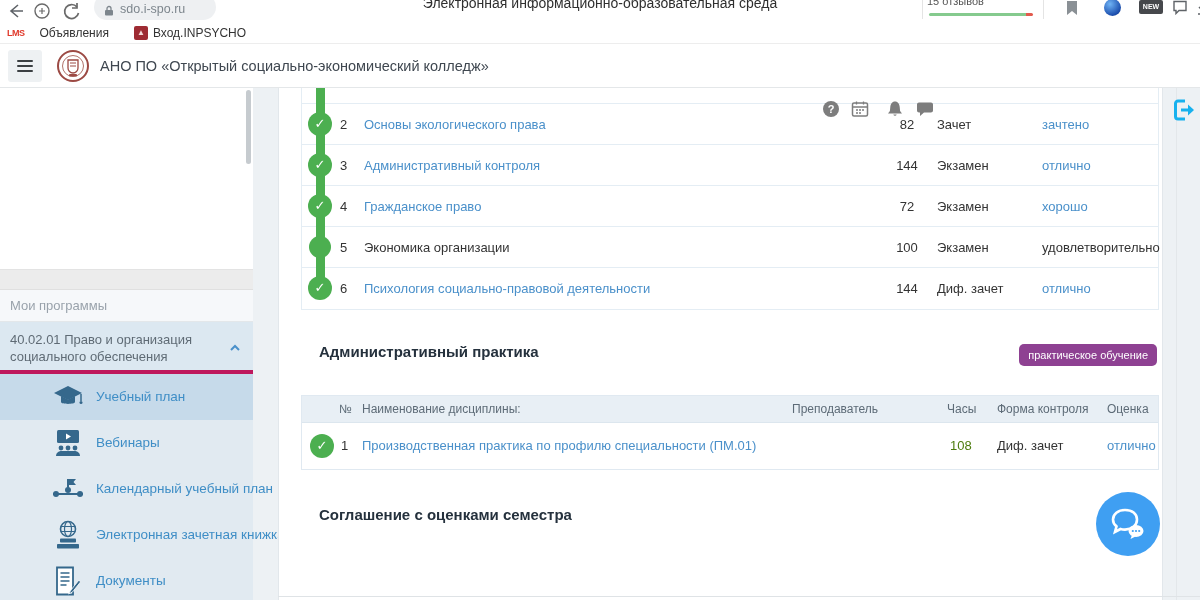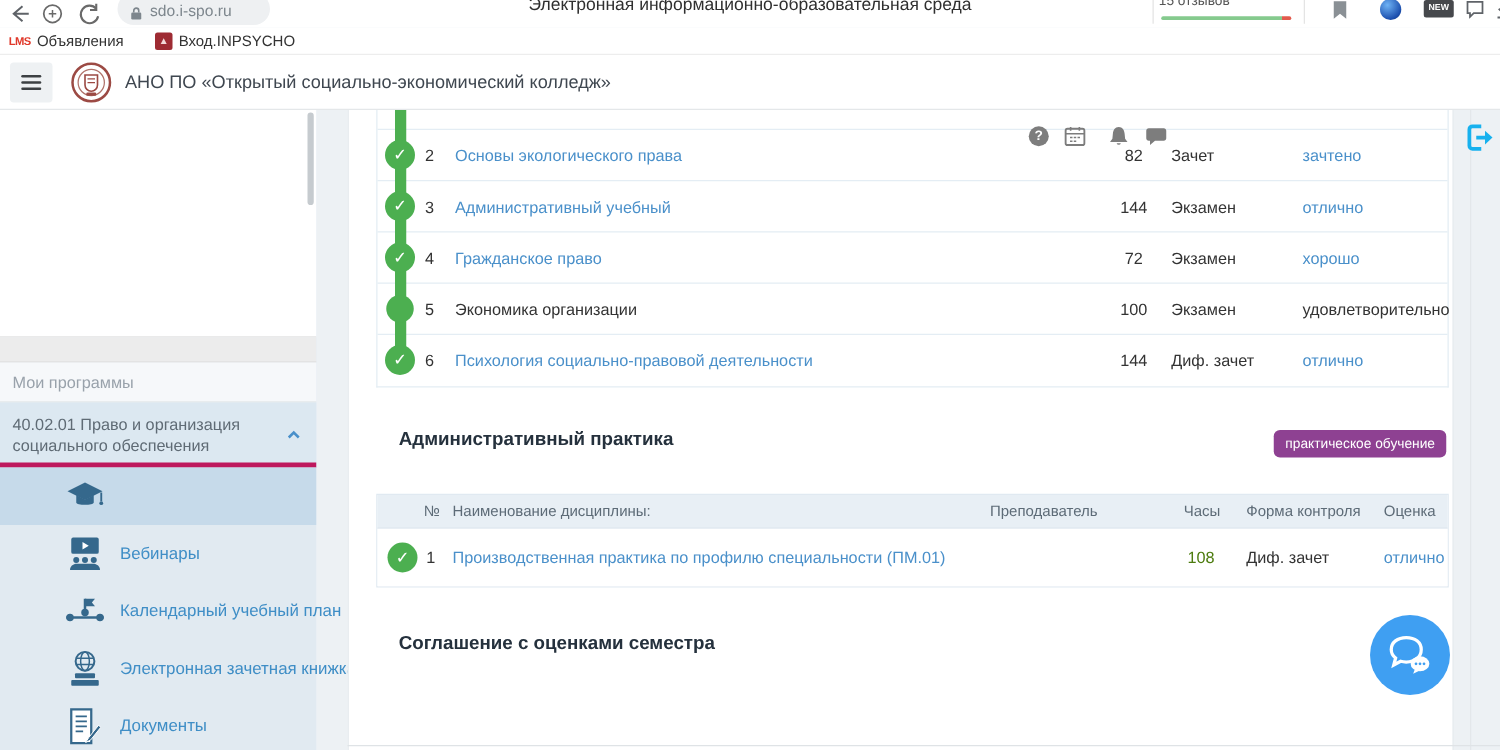--- a/index.html
+++ b/index.html
@@ -26,21 +26,21 @@
                   background:radial-gradient(circle at 35% 30%, #6fb3f5, #1c4fae 70%, #12306b); }
   .new-badge { position:absolute; left:1139px; top:0; width:24px; height:14px; background:#46484c;
                border-radius:2px; color:#fff; font-size:7px; font-weight:bold; text-align:center; line-height:14px; }
   .chrome-chat { position:absolute; left:1172px; top:0; }
   .dl-arrow { position:absolute; left:1196px; top:0; }
 
   
   .bmbar { position:absolute; left:0; top:22px; width:1200px; height:22px; background:#fff;
            border-bottom:1px solid #ededed; display:flex; align-items:center; z-index:29; }
   .bm-item { display:flex; align-items:center; margin-left:7px; height:18px; cursor:default; }
-  .lms-logo { font-size:9px; font-weight:800; color:#e0392b; letter-spacing:-0.5px; margin-right:5px; }
+  .lms-logo { font-size:9px; font-weight:800; color:#e0392b; letter-spacing:-0.5px; margin-right:15px; }
   .inps-logo { width:14px; height:14px; background:#9e2b33; border-radius:2px; color:#f3d9d9;
                font-size:8px; text-align:center; line-height:14px; margin-right:5px; margin-left:18px; }
   .bm-label { font-size:12px; color:#333; }
 
   
   .appbar { position:absolute; left:0; top:44px; width:1200px; height:44px; background:#fff;
             border-bottom:1px solid #e4e7e9; z-index:28; }
   .hamburger { position:absolute; left:8px; top:6px; width:34px; height:32px; background:#eef1f3;
                border-radius:3px; display:flex; flex-direction:column; justify-content:center;
                align-items:center; gap:3px; cursor:pointer; }
@@ -223,20 +223,21 @@
     <div class="menu">
       <div class="mi active">
         <span class="ic">
           <svg width="32" height="24" viewBox="0 0 32 24">
               <path d="M16 1 L30 8 L16 15 L2 8 Z" fill="#35688c"></path>
               <path d="M9 11 v6 c0 2.5 14 2.5 14 0 v-6 l-7 3.5 z" fill="#35688c"></path>
               <path d="M29 9 v7" stroke="#35688c" stroke-width="1.5"></path>
               <circle cx="29" cy="17.5" r="1.5" fill="#35688c"></circle>
             </svg>
         </span>
+        <span class="lbl">Учебный план</span>
       </div>
       <div class="mi">
         <span class="ic">
           <svg width="30" height="28" viewBox="0 0 30 28">
               <rect x="4" y="1" width="22" height="13" rx="1.5" fill="#35688c"></rect>
               <path d="M13 4.5 l5 3 -5 3 z" fill="#fff"></path>
               <circle cx="8" cy="19" r="2.4" fill="#35688c"></circle>
               <circle cx="15" cy="19" r="2.4" fill="#35688c"></circle>
               <circle cx="22" cy="19" r="2.4" fill="#35688c"></circle>
               <path d="M3 27 c0-4 4-5 5-5 h14 c1 0 5 1 5 5 z" fill="#35688c"></path>
@@ -293,21 +294,21 @@
         <span class="chk">✓</span>
         <span class="cell c-num">2</span>
         <span class="cell c-name">Основы экологического права</span>
         <span class="cell c-hours">82</span>
         <span class="cell c-ctl">Зачет</span>
         <span class="cell c-grade">зачтено</span>
       </div>
       <div class="row">
         <span class="chk">✓</span>
         <span class="cell c-num">3</span>
-        <span class="cell c-name">Административный учебный</span>
+        <span class="cell c-name">Административный контроля</span>
         <span class="cell c-hours">144</span>
         <span class="cell c-ctl">Экзамен</span>
         <span class="cell c-grade">отлично</span>
       </div>
       <div class="row">
         <span class="chk">✓</span>
         <span class="cell c-num">4</span>
         <span class="cell c-name">Гражданское право</span>
         <span class="cell c-hours">72</span>
         <span class="cell c-ctl">Экзамен</span>

